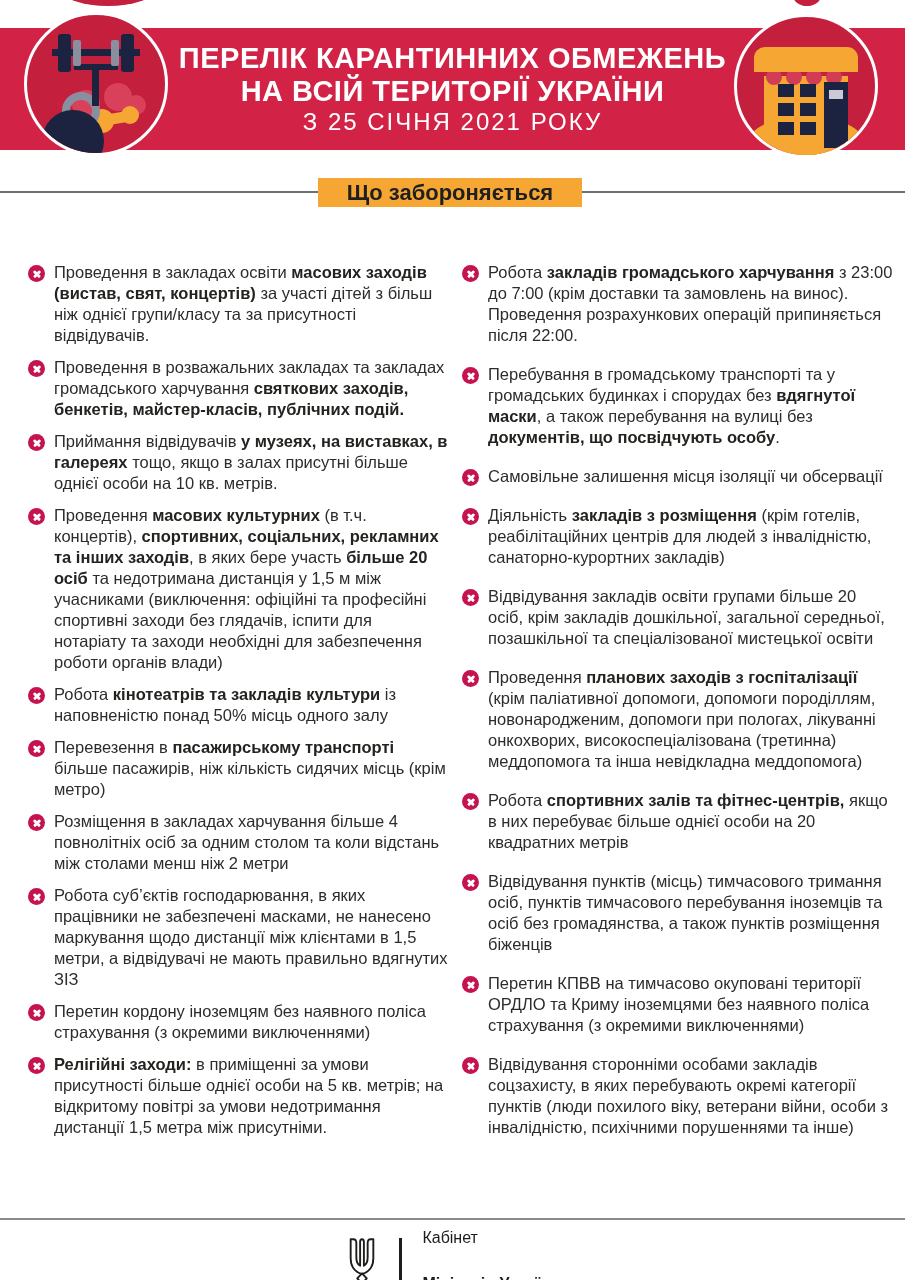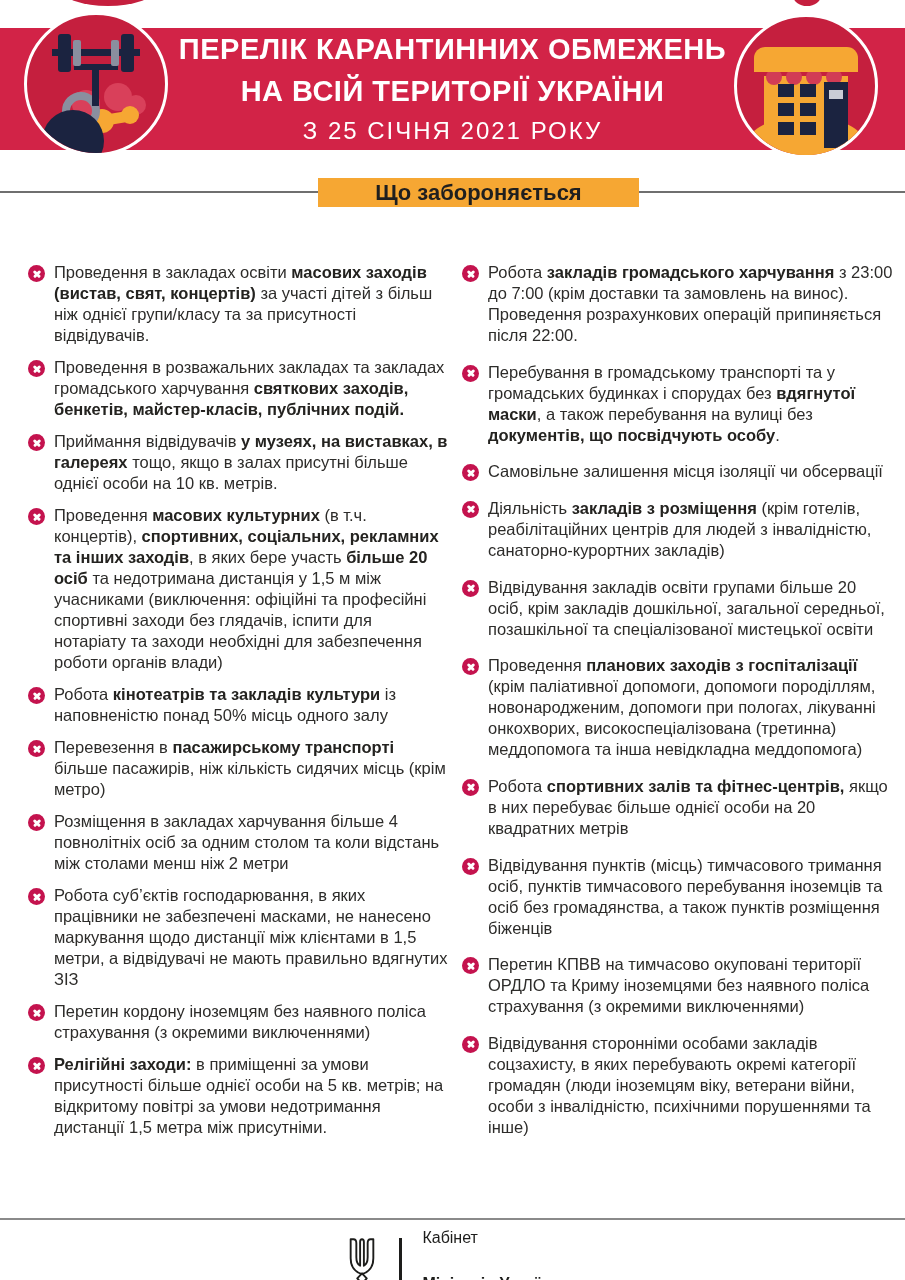--- a/index.html
+++ b/index.html
@@ -12,28 +12,28 @@
   .red-band { position:absolute; left:0; top:28px; width:905px; height:122px; background:#d22347; }
   .top-arc { position:absolute; background:#c51f3e; border-radius:50%; }
   .arc-left { left:62px; top:-26px; width:92px; height:32px; }
   .arc-right { left:793px; top:-15px; width:28px; height:21px; }
   .icon-circle { position:absolute; width:144px; height:144px; border-radius:50%;
                  background:#c51f3e; border:3px solid #ffffff; overflow:hidden; }
   .circ-left { left:24px; top:12px; }
   .circ-right { left:734px; top:14px; }
   .icon-circle svg { position:absolute; left:-3px; top:-3px; }
   .titles { position:absolute; left:185px; top:28px; width:535px; height:122px;
-            display:flex; flex-direction:column; align-items:center; justify-content:center; color:#fff;gap:9px; }
+            display:flex; flex-direction:column; align-items:center; justify-content:center; color:#fff; }
   .title-line { font-weight:700; font-size:29px; line-height:33px; letter-spacing:.5px; white-space:nowrap; }
   .subtitle { font-weight:400; font-size:24px; letter-spacing:2px; margin-top:0; white-space:nowrap; }
 
   
   .section-row { position:relative; height:56px; }
   .hr-line { position:absolute; left:0; top:13px; width:100%; border-top:2px solid #6f6f6f; }
-  .section-badge { position:absolute; left:318px; top:0; width:321px; height:29px; background:#f6a733;
+  .section-badge { position:absolute; left:318px; top:0; width:264px; height:29px; background:#f6a733;
                    display:flex; align-items:center; justify-content:center;
                    font-weight:700; font-size:22px; color:#1f1f1f; }
 
   
   .columns { display:flex; gap:14px; padding:28px 12px 0 28px; }
   .col { display:flex; flex-direction:column; }
   .col-left  { width:420px; }
   .col-right { width:431px;justify-content:space-between; }
   .item { display:flex; gap:9px; margin-bottom:11px; }
   .xbadge { flex:0 0 17px; width:17px; height:17px; margin-top:3px; border-radius:50%;
@@ -215,21 +215,21 @@
         <div class="item">
           <span class="xbadge"></span>
           <p class="txt"><span>Відвідування пунктів (місць) тимчасового тримання осіб, пунктів тимчасового перебування іноземців та осіб без громадянства, а також пунктів розміщення біженців</span></p>
         </div>
         <div class="item">
           <span class="xbadge"></span>
           <p class="txt"><span>Перетин КПВВ на тимчасово окуповані території ОРДЛО та Криму іноземцями без наявного поліса страхування (з окремими виключеннями)</span></p>
         </div>
         <div class="item">
           <span class="xbadge"></span>
-          <p class="txt"><span>Відвідування сторонніми особами закладів соцзахисту, в яких перебувають окремі категорії громадян (люди іноземцям віку, ветерани війни, особи з інвалідністю, психічними порушеннями та інше)</span></p>
+          <p class="txt"><span>Відвідування сторонніми особами закладів соцзахисту, в яких перебувають окремі категорії пунктів (люди похилого віку, ветерани війни, особи з інвалідністю, психічними порушеннями та інше)</span></p>
         </div>
       </div>
   </div>
 
   <div class="footer-line"></div>
   <div class="footer-brand">
     <svg class="tryzub" width="34" height="52" viewBox="0 0 36 52" fill="none" stroke="#1d1d1b" stroke-width="2" stroke-linejoin="round">
       <path d="M6 3 v20 c0 10 6 15 12 17 c6 -2 12 -7 12 -17 V3 h-3 c-2 0 -3 2 -3 4 v15 c0 5 -2 8 -4 9 V6 c0 -2 -1 -3 -2 -3 c-1 0 -2 1 -2 3 v25 c-2 -1 -4 -4 -4 -9 V7 c0 -2 -1 -4 -3 -4 z"></path>
       <path d="M18 39 l5 5.5 -5 5.5 -5 -5.5 z"></path>
     </svg>

